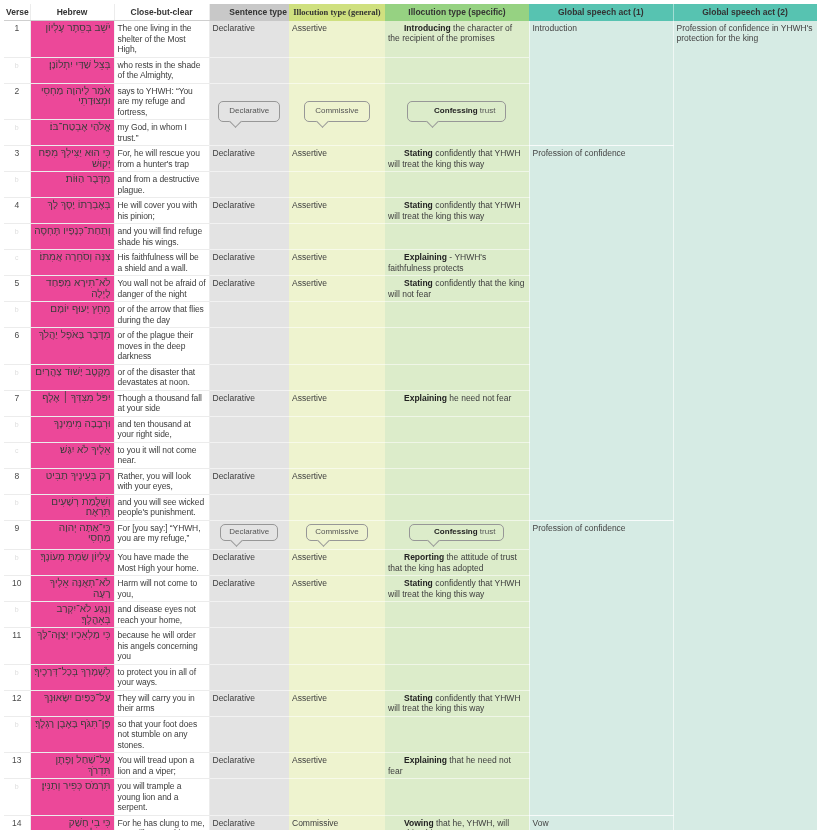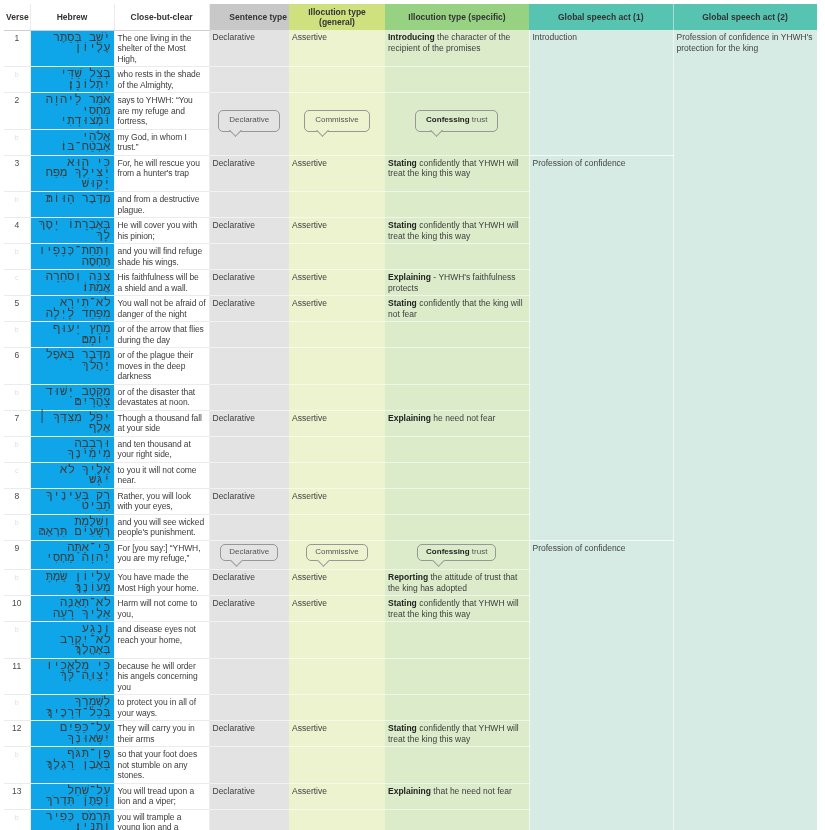--- a/index.html
+++ b/index.html
@@ -4,38 +4,38 @@
 <style>
   html,body{margin:0;padding:0;background:#ffffff;}
   body{width:825px;height:830px;overflow:hidden;font-family:"Liberation Sans",sans-serif;}
   .wrap{padding:4px 0 0 4px;}
   table{border-collapse:collapse;table-layout:fixed;width:813px;font-size:8.5px;line-height:10.5px;color:#3d3d3d;}
   col.c-v{width:26px}col.c-he{width:84px}col.c-en{width:95px}col.c-st{width:80px}
   col.c-il{width:96px}col.c-sp{width:144px}col.c-g1{width:144px}col.c-g2{width:144px}
   th{font-weight:bold;font-size:8.5px;color:#333;padding:3px 2px;text-align:center;line-height:10px;}
   th.h-white{background:#fff;border-bottom:1px solid #cfcfcf;border-right:1px solid #ececec;margin-top:15px;}
   th.h-st{background:var(--h-st);text-align:right;}
-  th.h-il{background:var(--h-il);}
+  th.h-il{background:var(--h-il);font-family:Liberation Serif, serif;}
   th.h-sp{background:var(--h-sp);}
   th.h-g{background:var(--h-g);border-right:1px solid rgba(255,255,255,.45);}
   td{vertical-align:top;padding:2px 3px;}
   td.v{background:#fff;border-right:1px solid #ececec;border-bottom:1px solid #ececec;text-align:center;color:#4a4a4a;}
   td.v .sub{color:#dedede;font-size:7px;}
-  td.he{background:#0ea5e9;border-right:1px solid #f2f2f2;border-bottom:1px solid #ececec;text-align:right;direction:rtl;font-size:12px;letter-spacing:0;font-family:Liberation Mono, monospace;}
+  td.he{background:#ec4899;border-right:1px solid #f2f2f2;border-bottom:1px solid #ececec;text-align:right;direction:rtl;font-size:10px;letter-spacing:0;}
   td.en{background:#fff;border-right:1px solid #ececec;border-bottom:1px solid #ececec;letter-spacing:-.1px;}
   td.st{background:var(--c-st);--bg:var(--c-st);border-bottom:1px solid rgba(255,255,255,.55);}
   td.il{background:var(--c-il);--bg:var(--c-il);border-bottom:1px solid rgba(255,255,255,.55);}
   td.sp{background:var(--c-sp);--bg:var(--c-sp);border-bottom:1px solid rgba(255,255,255,.55);}
   td.g1,td.g2{background:var(--c-g);border-bottom:1px solid rgba(255,255,255,.8);border-left:1px solid rgba(255,255,255,.6);color:#444;margin-top:47px;}
   td.bub{text-align:center;vertical-align:middle;padding:2px 2px 8px;}
   td.bub.one{vertical-align:top;padding-top:3px;}
   .bubble{position:relative;display:inline-block;background:var(--bg);border:1px solid #979797;border-radius:5px;padding:4px 10px 5px;color:#555;font-size:8px;}
   .bubble.small{padding:2px 8px 3px;}
   .bubble::after{content:"";position:absolute;left:20%;bottom:-4.6px;width:8px;height:8px;background:var(--bg);border-right:1px solid #979797;border-bottom:1px solid #979797;transform:rotate(45deg);}
-  .bld{font-weight:bold;color:#222;}
+  .bld{font-weight:bold;color:#222;margin-left:16px;}
 </style>
 </head>
 <body>
 
 <div class="wrap">
   <table>
     <colgroup>
       <col class="c-v">
         <col class="c-he">
         <col class="c-en">

